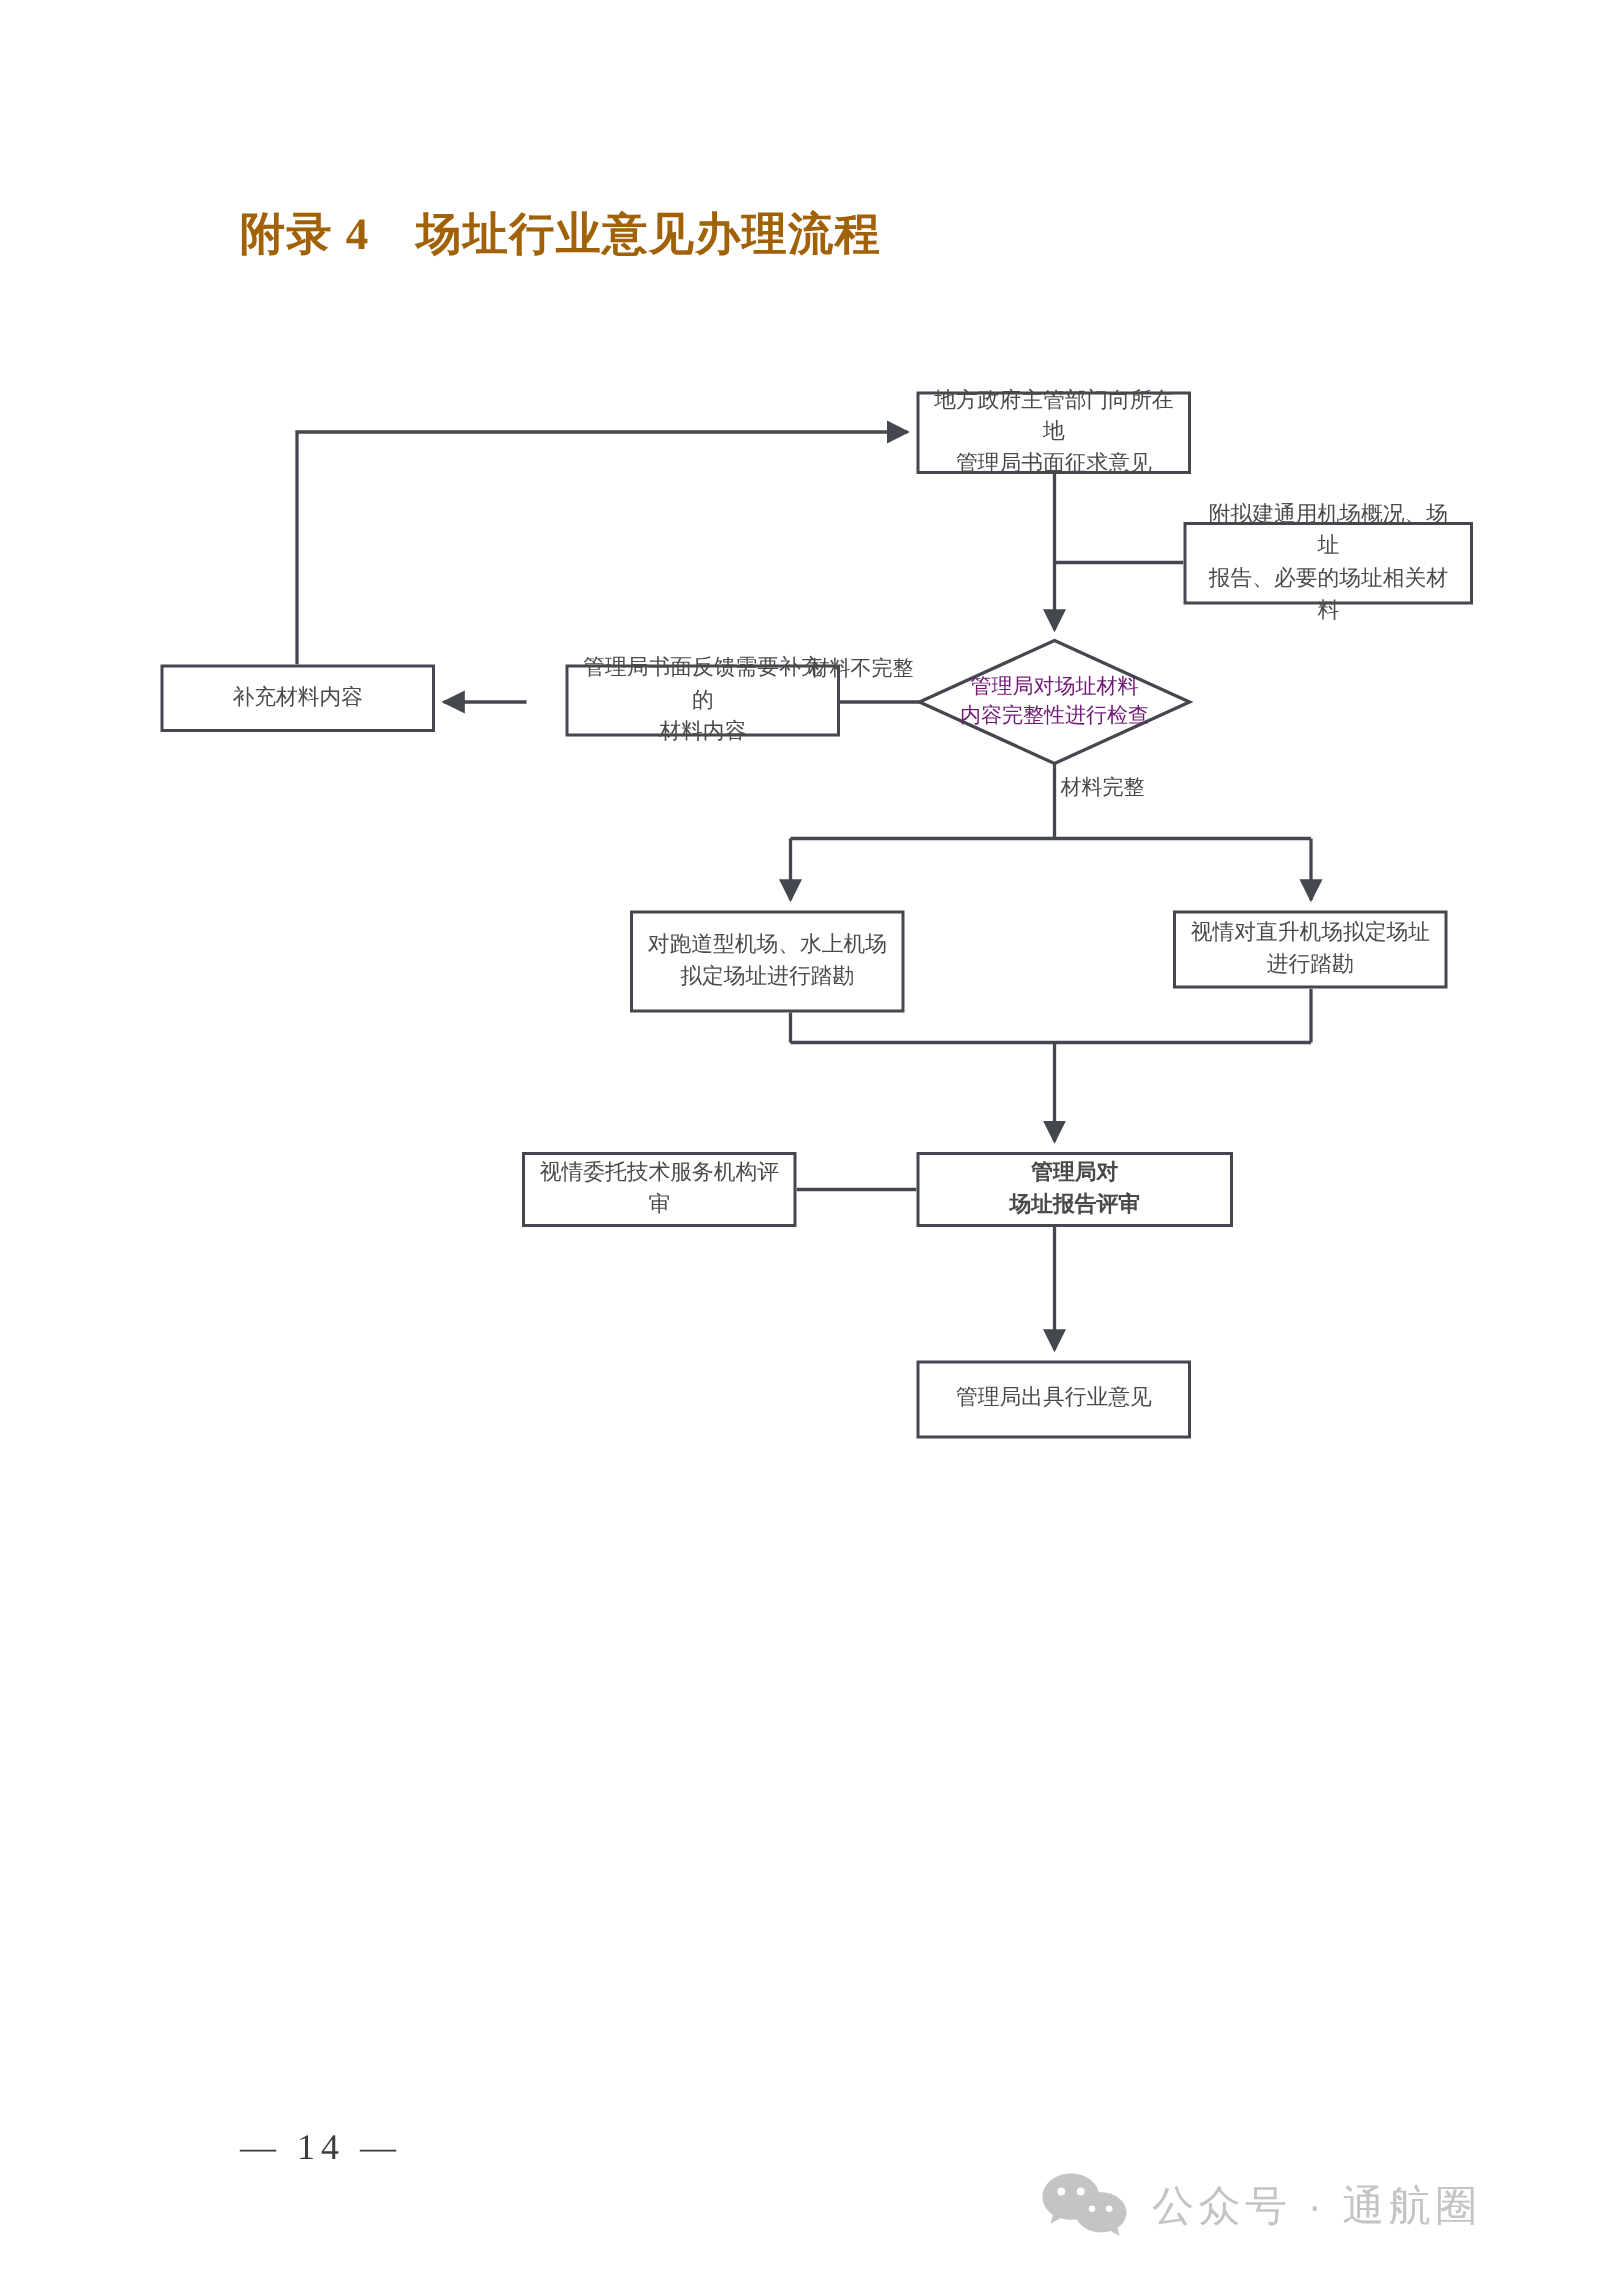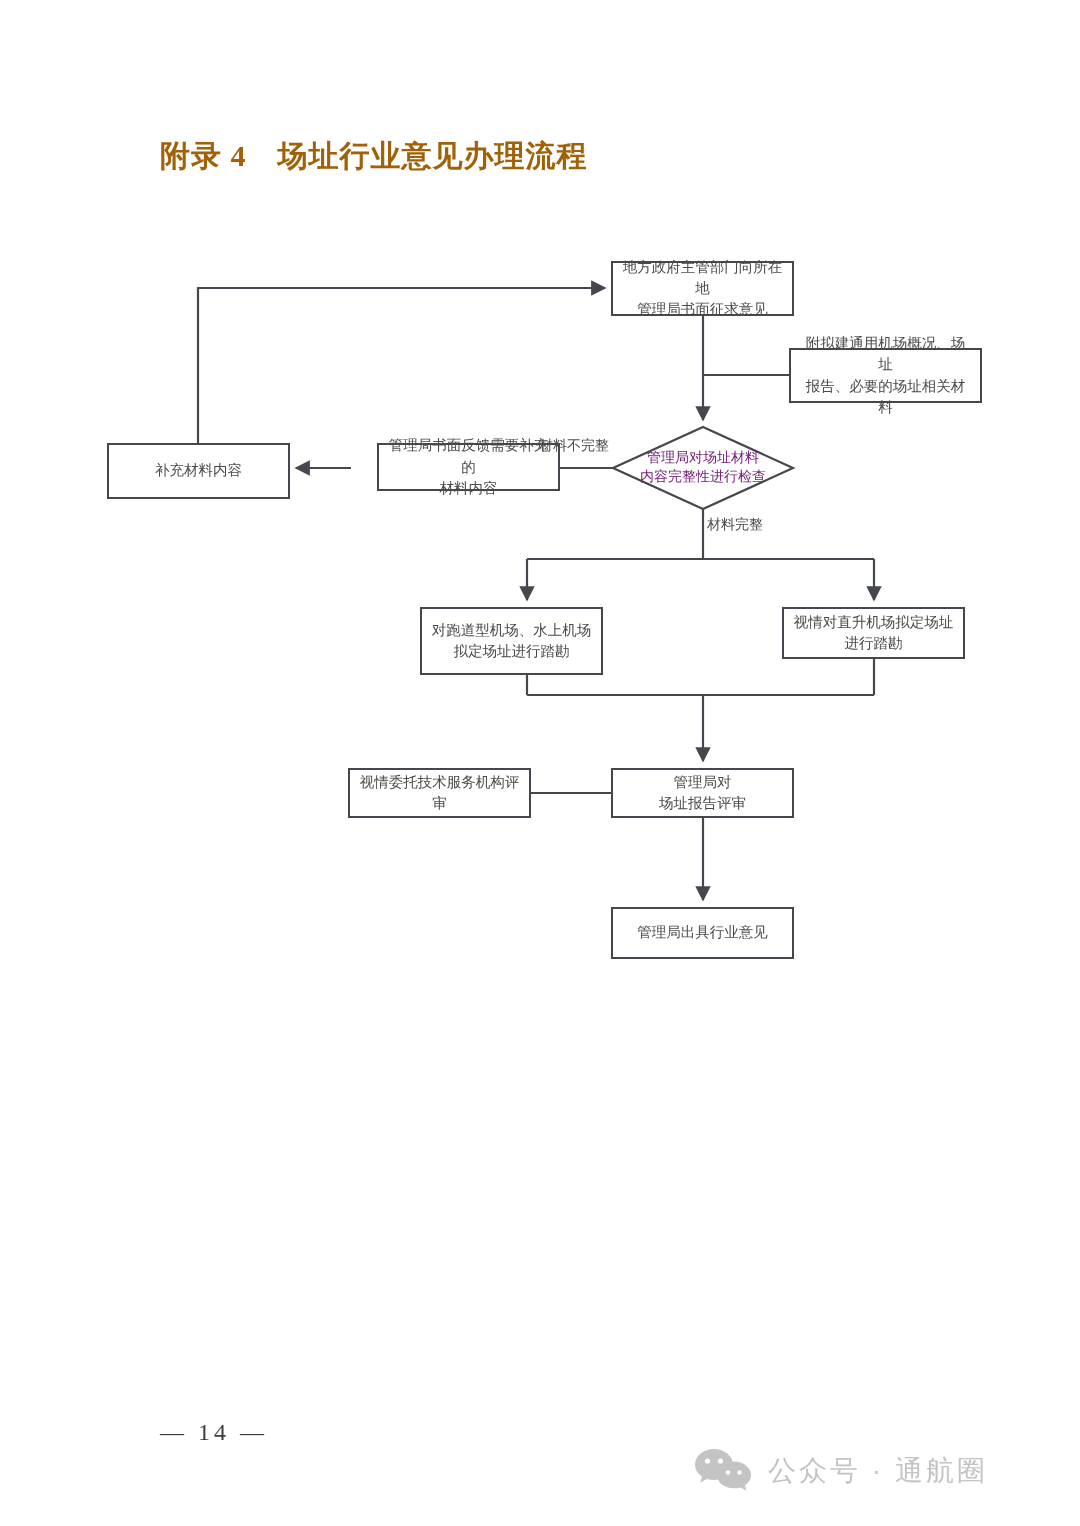--- a/index.html
+++ b/index.html
@@ -61,26 +61,26 @@
     line-height: 1.45;
     padding: 2px 8px;
   }
   .node .node-text {
     white-space: pre-line;
     display: block;
   }
   
   #node-request   { left: 611px; top: 261px;  width: 183px; height: 55px; }
   #node-attach    { left: 789px; top: 348px;  width: 193px; height: 55px; justify-content: flex-end; }
-  #node-supplement{ left: 107px; top: 443px;  width: 183px; height: 56px; }
+  #node-supplement{ left: 107px; top: 443px;  width: 183px; height: 45px; }
   #node-feedback  { left: 351px; top: 443px;  width: 183px; height: 48px; margin-left: 26px; }
   #node-survey-a  { left: 420px; top: 607px;  width: 183px; height: 68px; }
   #node-survey-b  { left: 782px; top: 607px;  width: 183px; height: 52px; }
   #node-external  { left: 348px; top: 768px;  width: 183px; height: 50px; }
-  #node-review    { left: 611px; top: 768px;  width: 183px; height: 50px; }
+  #node-review    { left: 611px; top: 768px;  width: 211px; height: 50px; font-weight: bold; }
   #node-opinion   { left: 611px; top: 907px;  width: 183px; height: 52px; }
   .diamond-label {
     position: absolute;
     left: 613px;
     top: 448px;
     width: 180px;
     text-align: center;
     color: #701a75;
     font-size: 14px;
     line-height: 1.35;

